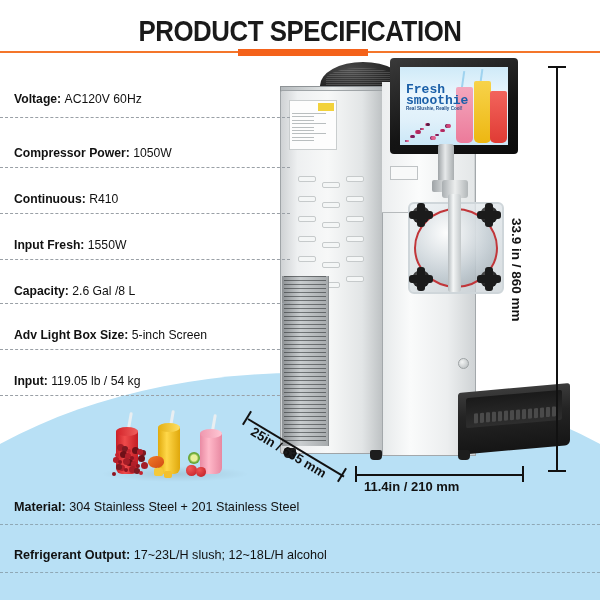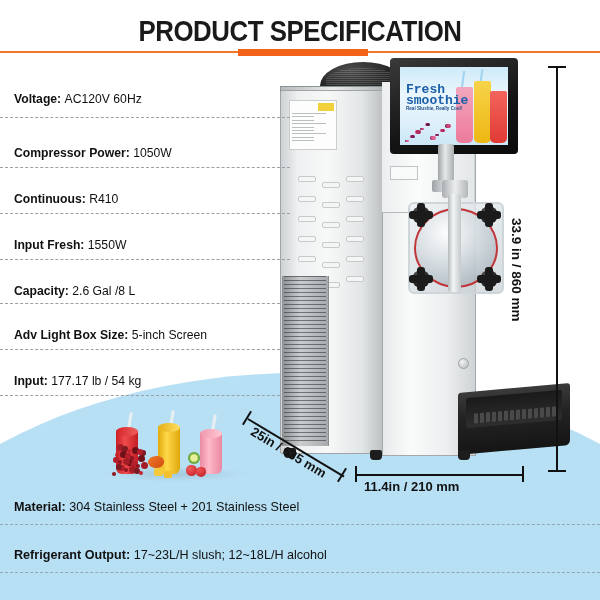--- a/index.html
+++ b/index.html
@@ -488,21 +488,21 @@
       <div class="spec" style="top: 146px;"><b>Compressor Power: </b><span class="val">1050W</span></div>
       <div class="dash" style="top: 167px;"></div>
       <div class="spec" style="top: 192px;"><b>Continuous: </b><span class="val">R410</span></div>
       <div class="dash" style="top: 213px;"></div>
       <div class="spec" style="top: 238px;"><b>Input Fresh: </b><span class="val">1550W</span></div>
       <div class="dash" style="top: 259px;"></div>
       <div class="spec" style="top: 284px;"><b>Capacity: </b><span class="val"> 2.6 Gal /8 L</span></div>
       <div class="dash" style="top: 303px;"></div>
       <div class="spec" style="top: 328px;"><b>Adv Light Box Size: </b><span class="val">5-inch Screen</span></div>
       <div class="dash" style="top: 349px;"></div>
-      <div class="spec" style="top: 374px;"><b>Input: </b><span class="val">177.17 lb / 54 kg</span></div>
+      <div class="spec" style="top: 374px;"><b>Input: </b><span class="val">119.05 lb / 54 kg</span></div>
       <div class="dash" style="top: 395px;"></div>
     </div>
 
   <div id="spec-wide-rows">
       <div class="spec-wide" style="top: 500px;"><b>Material: </b><span>304 Stainless Steel + 201 Stainless Steel</span></div>
       <div class="dash-wide" style="top: 524px;"></div>
       <div class="spec-wide" style="top: 548px;"><b>Refrigerant Output: </b><span>17~23L/H slush; 12~18L/H alcohol</span></div>
       <div class="dash-wide" style="top: 572px;"></div>
     </div>
 

